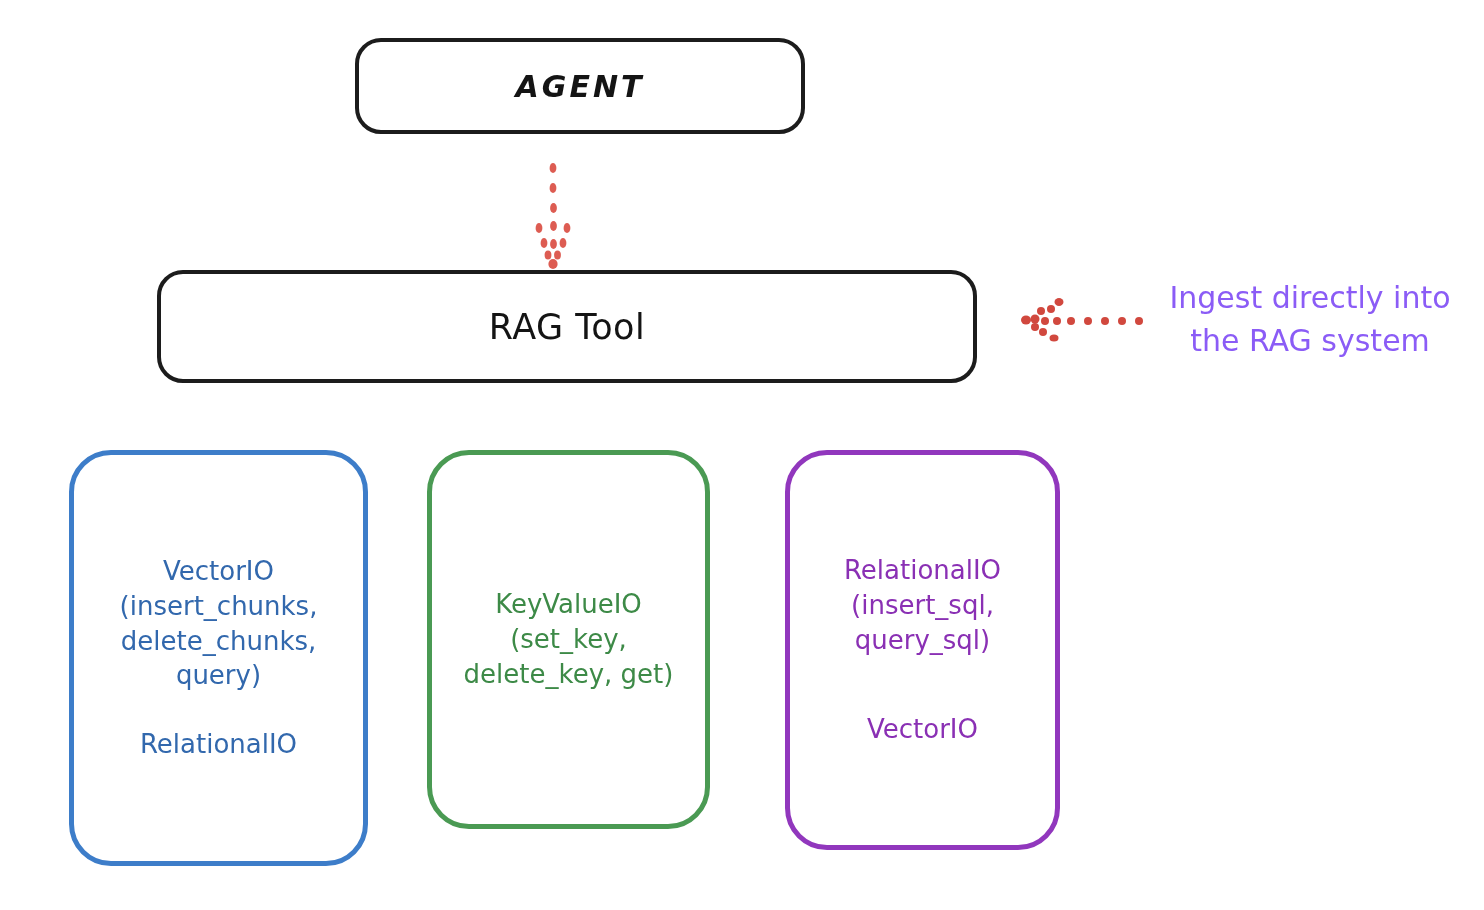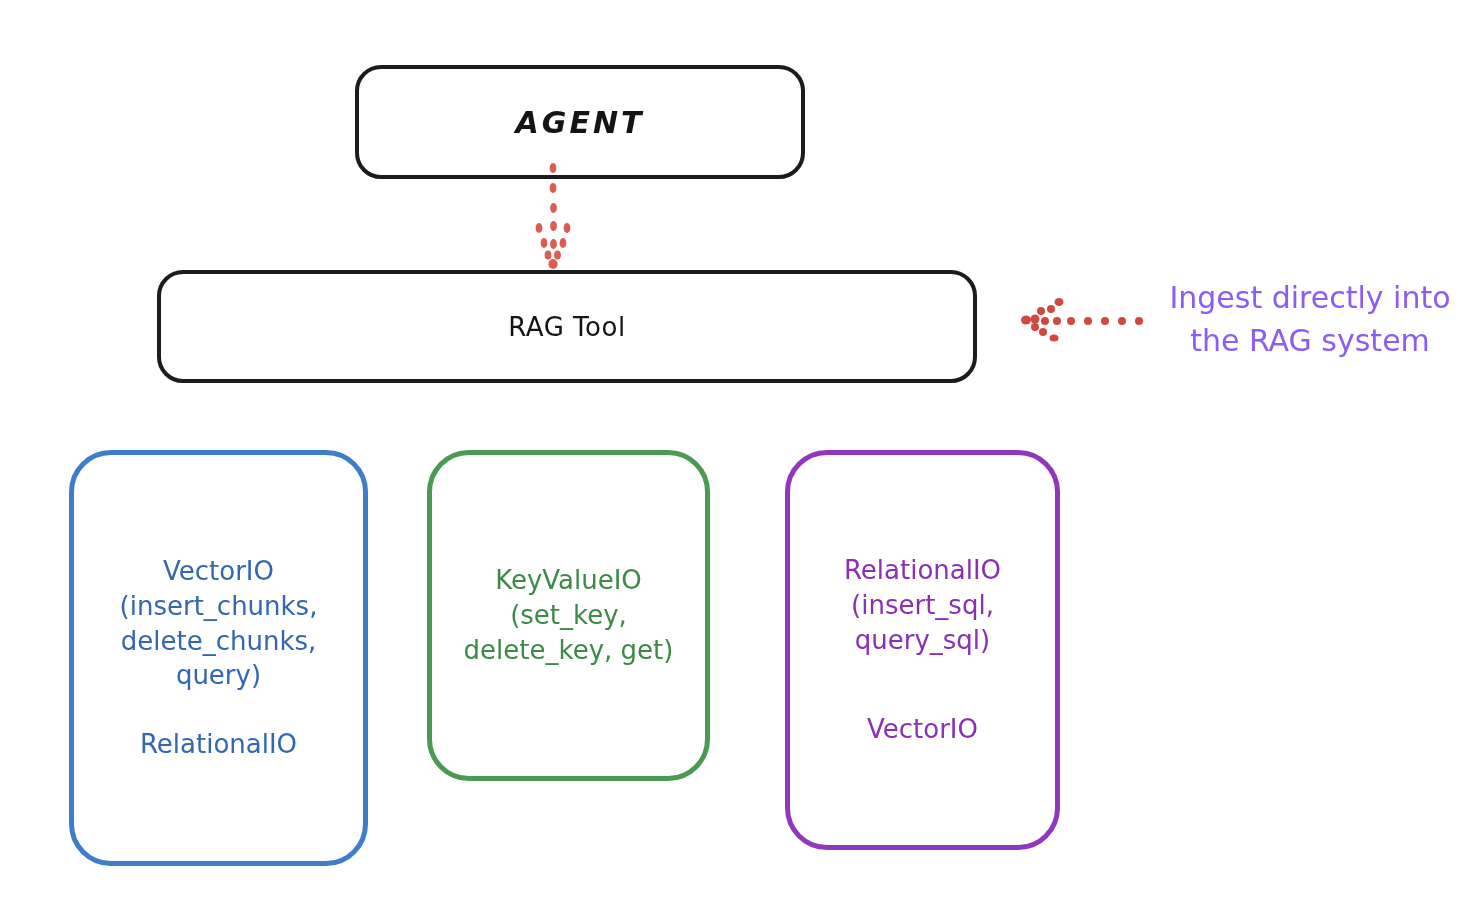--- a/index.html
+++ b/index.html
@@ -35,38 +35,37 @@
   }
   .node-black .node-label {
     font-family: "DejaVu Sans", sans-serif;
     color: #141414;
   }
 
   #agent-node {
     left: 355px;
     top: 38px;
     width: 450px;
-    height: 114px;
-    margin-top: 27px;
+    height: 96px;
   }
   #agent-node .node-label {
     font-size: 30px;
     font-style: italic;
     font-weight: 700;
     letter-spacing: 3px;
   }
 
   #rag-tool-node {
     left: 157px;
     top: 270px;
     width: 820px;
     height: 113px;
   }
   #rag-tool-node .node-label {
-    font-size: 26px;
+    font-size: 35px;
     font-weight: 400;
     letter-spacing: 0.5px;
   }
 
   
   .node-provider {
     border-width: 5px;
     border-style: solid;
     border-radius: 42px;
     flex-direction: column;
@@ -92,21 +91,21 @@
     height: 416px;
     border-color: #3d7dc9;
   }
   #vector-node .provider-api,
   #vector-node .provider-index { color: #3268ad; }
 
   #keyvalue-node {
     left: 427px;
     top: 450px;
     width: 283px;
-    height: 331px;
+    height: 379px;
     border-color: #4a9a53;
   }
   #keyvalue-node .provider-api,
   #keyvalue-node .provider-index { color: #3d8a47; }
 
   #relational-node {
     left: 785px;
     top: 450px;
     width: 275px;
     height: 400px;

